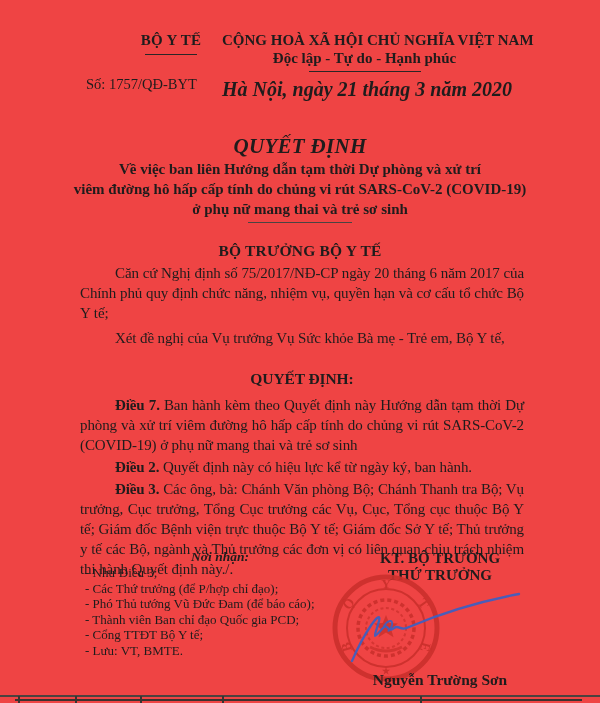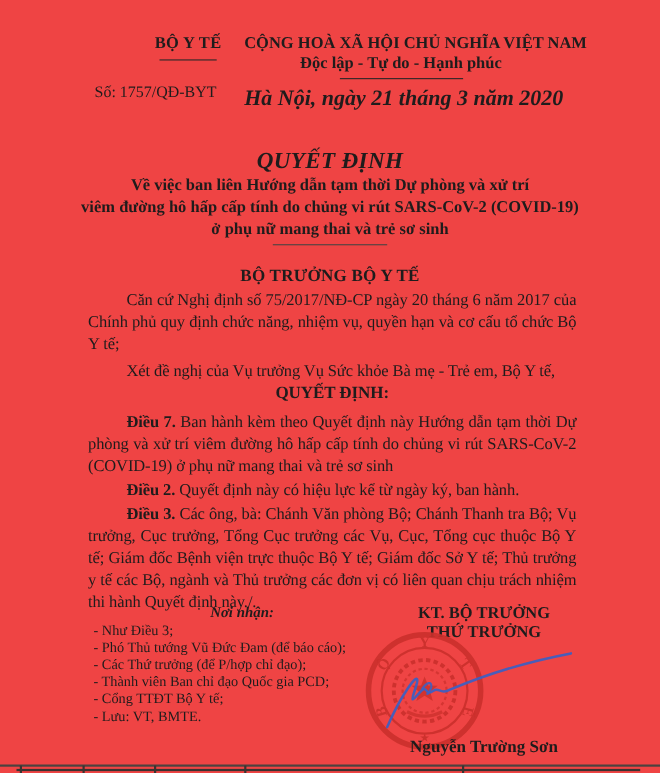--- a/index.html
+++ b/index.html
@@ -29,21 +29,21 @@
   .title-block { position:absolute; top:134px; left:60px; width:480px; text-align:center; }
   .doc-type { font-weight:bold; font-size:21px; letter-spacing:.3px;font-style:italic; }
   .doc-title { font-weight:bold; font-size:15px; line-height:19px; margin-top:1px; }
   .title-rule { width:104px; height:0; border-top:1.8px solid #4a4442; margin:3px auto 0 auto; }
   .authority { font-weight:bold; font-size:15.5px; margin-top:19px; letter-spacing:.2px; }
 
   
   .body-text { position:absolute; top:263px; left:80px; width:444px; font-size:15px; line-height:20px; text-align:justify; letter-spacing:-0.1px; }
   .body-text p { text-indent:35px; }
   .p-pre2 { margin-top:5px; }
-  .decree-heading { text-align:center !important; text-indent:0 !important; font-weight:bold; font-size:15.5px; margin-top:0; }
+  .decree-heading { text-align:center !important; text-indent:0 !important; font-weight:bold; font-size:15.5px; margin-top:21px; }
   .article { margin-top:6px; }
   .article:first-of-type { margin-top:0; }
   .art-label { font-weight:bold; }
   .art2 { margin-top:2px; }
   .art3 { margin-top:2px; }
 
   
   .recipients { position:absolute; left:85px; top:549px; width:270px; }
   .recipients .label { font-weight:bold; font-style:italic; font-size:13.5px;text-align:center; }
   .recipients .item { font-size:13px; line-height:15.6px; }
@@ -90,22 +90,22 @@
     <p class="p-pre2">Xét đề nghị của Vụ trưởng Vụ Sức khỏe Bà mẹ - Trẻ em, Bộ Y tế,</p>
     <p class="decree-heading">QUYẾT ĐỊNH:</p>
     <p class="article"><span class="art-label">Điều 7.</span><span> Ban hành kèm theo Quyết định này Hướng dẫn tạm thời Dự phòng và xử trí viêm đường hô hấp cấp tính do chủng vi rút SARS-CoV-2 (COVID-19) ở phụ nữ mang thai và trẻ sơ sinh</span></p>
     <p class="article art2"><span class="art-label">Điều 2.</span><span> Quyết định này có hiệu lực kể từ ngày ký, ban hành.</span></p>
     <p class="article art3"><span class="art-label">Điều 3.</span><span> Các ông, bà: Chánh Văn phòng Bộ; Chánh Thanh tra Bộ; Vụ trưởng, Cục trưởng, Tổng Cục trưởng các Vụ, Cục, Tổng cục thuộc Bộ Y tế; Giám đốc Bệnh viện trực thuộc Bộ Y tế; Giám đốc Sở Y tế; Thủ trưởng y tế các Bộ, ngành và Thủ trưởng các đơn vị có liên quan chịu trách nhiệm thi hành Quyết định này./.</span></p>
   </div>
 
   <div class="recipients">
     <div class="label">Nơi nhận:</div>
     <div class="item">- Như Điều 3;</div>
+    <div class="item">- Các Thứ trưởng (để P/hợp chỉ đạo);</div>
     <div class="item">- Phó Thủ tướng Vũ Đức Đam (để báo cáo);</div>
-    <div class="item">- Các Thứ trưởng (để P/hợp chỉ đạo);</div>
     <div class="item">- Thành viên Ban chỉ đạo Quốc gia PCD;</div>
     <div class="item">- Cổng TTĐT Bộ Y tế;</div>
     <div class="item">- Lưu: VT, BMTE.</div>
   </div>
 
   <div class="sign-block-titles">
     <div>KT. BỘ TRƯỞNG</div>
     <div>THỨ TRƯỞNG</div>
   </div>
 

